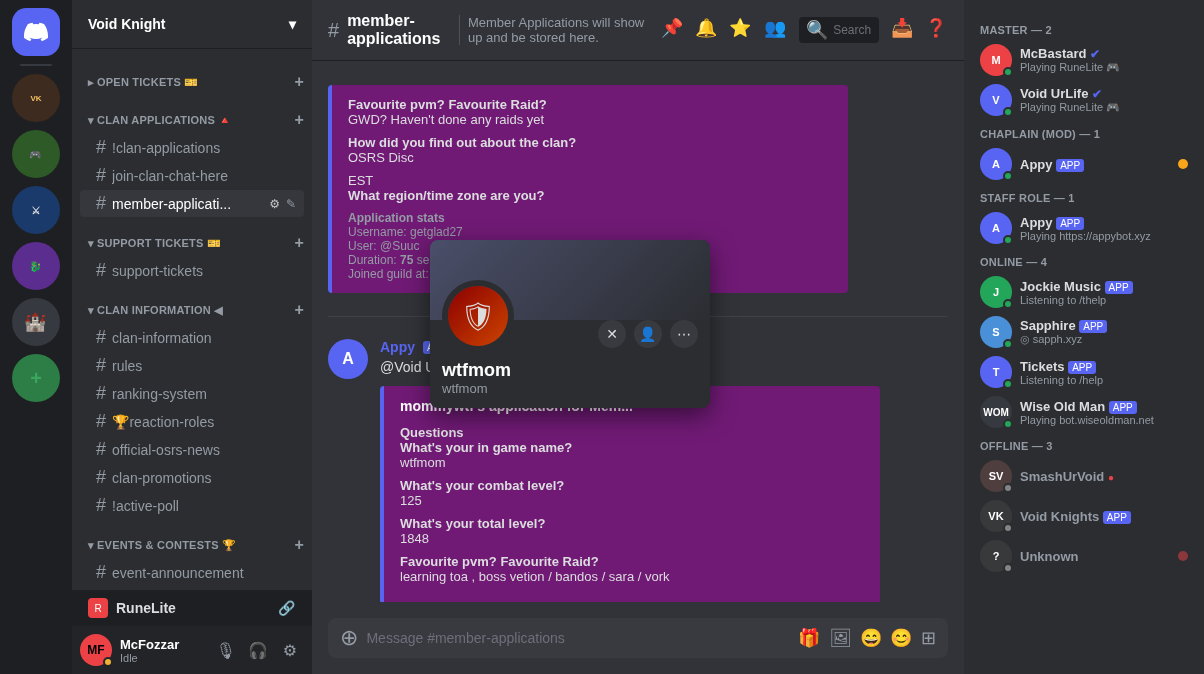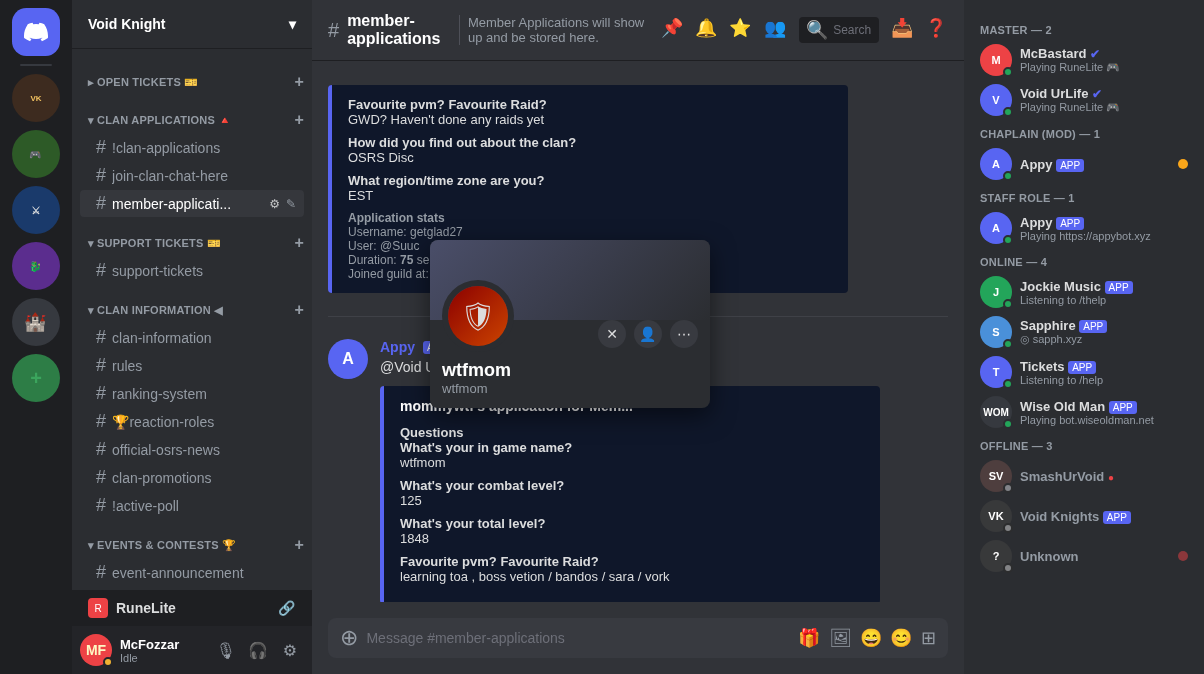--- a/index.html
+++ b/index.html
@@ -96,23 +96,23 @@
       background: #232428;
       display: flex;
       align-items: center;
       gap: 8px;
     }
     .user-avatar {
       width: 32px; height: 32px;
       border-radius: 50%;
       background: #5865f2;
       display: flex; align-items: center; justify-content: center;
-      font-size: 14px;
+      font-size: 12px;
       font-weight: 700;
-      color: #fef9c3;
+      color: #000000;
       flex-shrink: 0;
       position: relative;
     }
     .user-status-dot {
       width: 10px; height: 10px;
       border-radius: 50%;
       background: #949ba4;
       border: 2px solid #232428;
       position: absolute;
       bottom: -1px; right: -1px;
@@ -209,21 +209,21 @@
       font-size: 10px;
       padding: 1px 4px;
       border-radius: 3px;
       font-weight: 400;
     }
     .message-time { color: #949ba4; font-size: 11px; }
     .message-text { color: #dcddde; line-height: 1.5; font-size: 14px; }
     .mention { color: #c9cdfb; background: rgba(88,101,242,0.2); padding: 0 2px; border-radius: 3px; cursor: pointer; }
     .message-embed {
       margin-top: 8px;
-      background: #0f172a;
+      background: #701a75;
       border-left: 4px solid #5865f2;
       border-radius: 4px;
       padding: 12px 16px;
       max-width: 520px;
     }
     .embed-title { font-weight: 700; color: #fff; margin-bottom: 11px; }
     .embed-field { margin-bottom: 8px; }
     .embed-field-name { font-weight: 700; color: #dcddde; font-size: 13px; }
     .embed-field-value { color: #dcddde; font-size: 13px; }
 
@@ -524,22 +524,22 @@
     <div class="message-embed" style="margin-bottom:8px;">
       <div style="color:#dcddde; font-size:13px; margin-bottom:8px;">
         <div style="font-weight:700;">Favourite pvm? Favourite Raid?</div>
         <div>GWD? Haven't done any raids yet</div>
       </div>
       <div style="color:#dcddde; font-size:13px; margin-bottom:8px;">
         <div style="font-weight:700;">How did you find out about the clan?</div>
         <div>OSRS Disc</div>
       </div>
       <div style="color:#dcddde; font-size:13px; margin-bottom:8px;">
+        <div>EST</div>
         <div style="font-weight:700;">What region/time zone are you?</div>
-        <div>EST</div>
       </div>
       <div style="color:#949ba4; font-size:12px; margin-top:8px;">
         <div><strong>Application stats</strong></div>
         <div>Username: getglad27</div>
         <div>User: @Suuc</div>
         <div>Duration: <strong>75</strong> seconds</div>
         <div>Joined guild at: 5 days ago</div>
       </div>
     </div>
 

